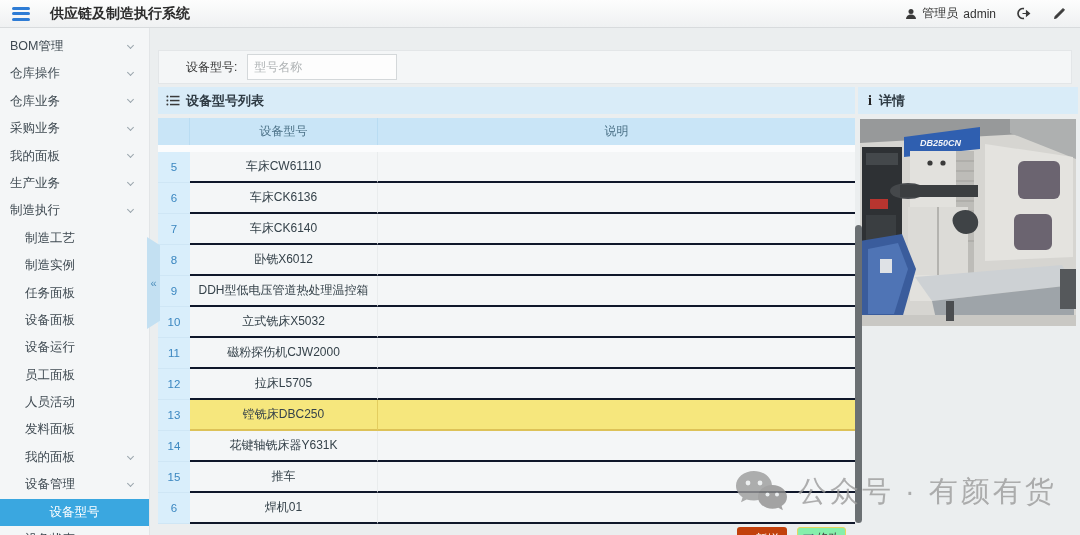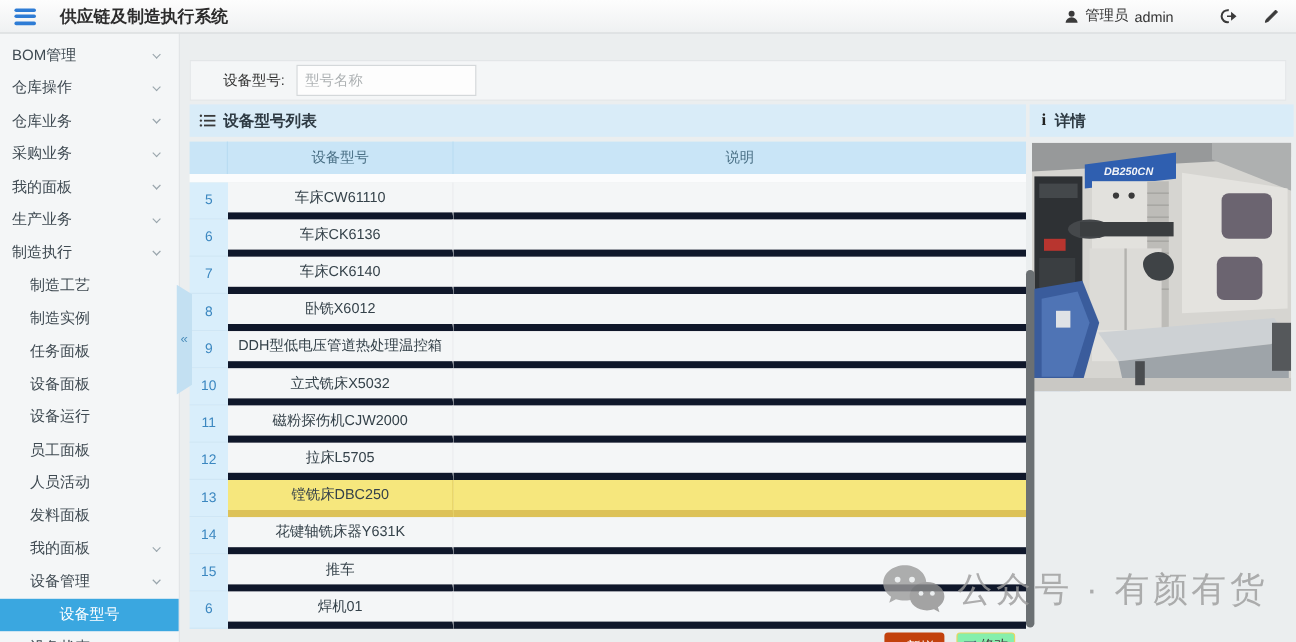--- a/index.html
+++ b/index.html
@@ -10,21 +10,21 @@
   
   #topbar { position:absolute; left:0; top:0; width:1080px; height:28px;
     background:linear-gradient(#fdfdfd,#eff1f2); border-bottom:1px solid #d8dbdd;
     display:flex; align-items:center; padding:0 10px; z-index:20; }
   .burger { width:18px; height:14px; display:flex; flex-direction:column;
     justify-content:space-between; margin-left:2px; cursor:pointer; }
   .burger i { display:block; height:3px; background:#2e7cd5; border-radius:2px; }
   #app-title { margin-left:20px; font-size:14px; font-weight:bold; color:#2c2c2c; }
   .tb-spacer { flex:1; }
   .tb-user { display:flex; align-items:center; gap:5px; font-size:12px; color:#333;
-    margin-right:38px; }
+    margin-right:20px; }
   .tb-ic { display:flex; align-items:center; margin-right:22px; cursor:pointer; }
 
   
   #sidebar { position:absolute; left:0; top:28px; width:150px; height:507px;
     background:#f4f6f7; border-right:1px solid #e2e5e7; overflow:hidden; z-index:10; }
   #side-menu { padding-top:5px; }
   .side-item { position:relative; height:27.4px; line-height:27.4px; font-size:12.5px;
     color:#3f4a52; cursor:pointer; white-space:nowrap; }
   .side-item.group { padding-left:10px; }
   .side-item.sub   { padding-left:25px; }
@@ -62,21 +62,21 @@
   .th { display:flex; align-items:center; justify-content:center;
     border-right:1px solid #b9dcf2; }
   .th-num { width:32px; }
   .th-model { width:188px; }
   .th-desc { flex:1; border-right:none; }
   #table-gap { position:absolute; left:8px; top:102px; width:697px; height:7px;
     background:#fbfcfd; }
   #table-body { position:absolute; left:8px; top:109px; width:697px; }
   .row { display:flex; height:31px; }
   .cell { display:flex; align-items:center; justify-content:center; font-size:12px;
-    color:#35424a; border-bottom:6px solid #0f172a; background:#f4f6f7; }
+    color:#35424a; border-bottom:2px solid #0f172a; background:#f4f6f7; }
   .c-num { width:32px; background:#d9eefb; color:#3b87c0; font-size:11.5px;
     border-bottom:1px solid #cfe6f5; }
   .c-model { width:188px; border-right:1px solid #e9eced; }
   .c-desc { flex:1; }
   .row.selected .c-model, .row.selected .c-desc { background:#f6e77d;
     border-bottom-color:#ddc258; }
   .row.selected .c-model { border-right-color:#e3cd5f; }
 
   #v-scrollbar { position:absolute; left:705px; top:182px; width:7px; height:298px;
     background:#6b7073; border-radius:4px; z-index:6; }

